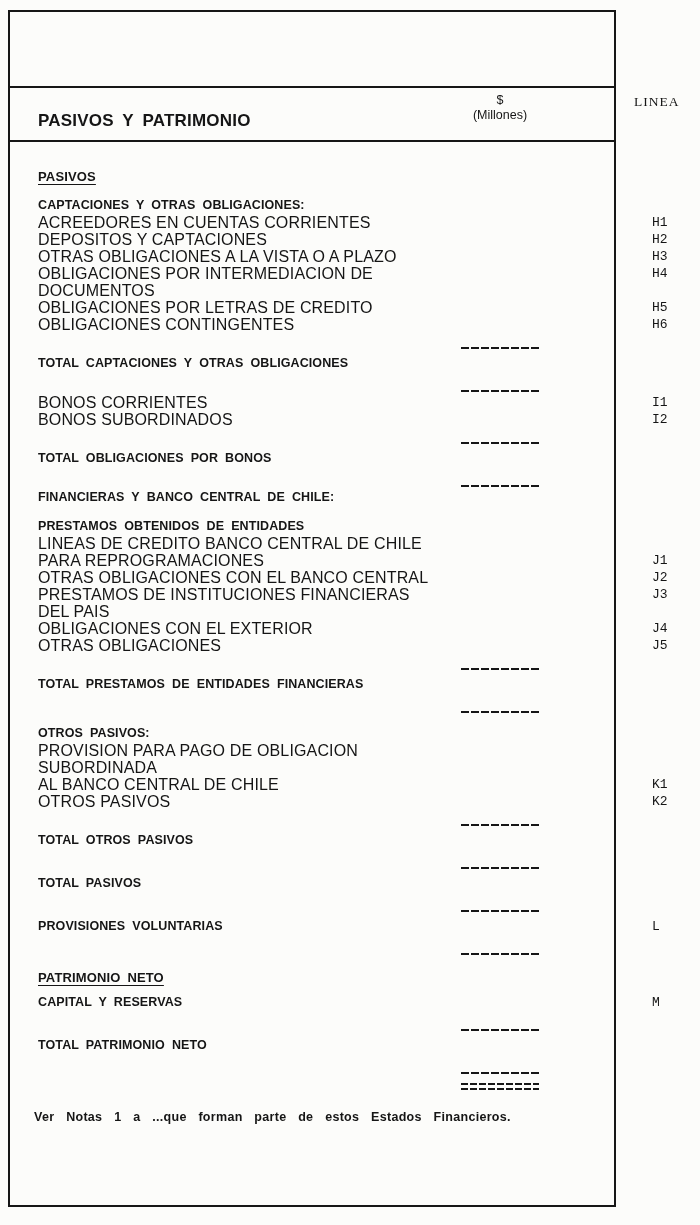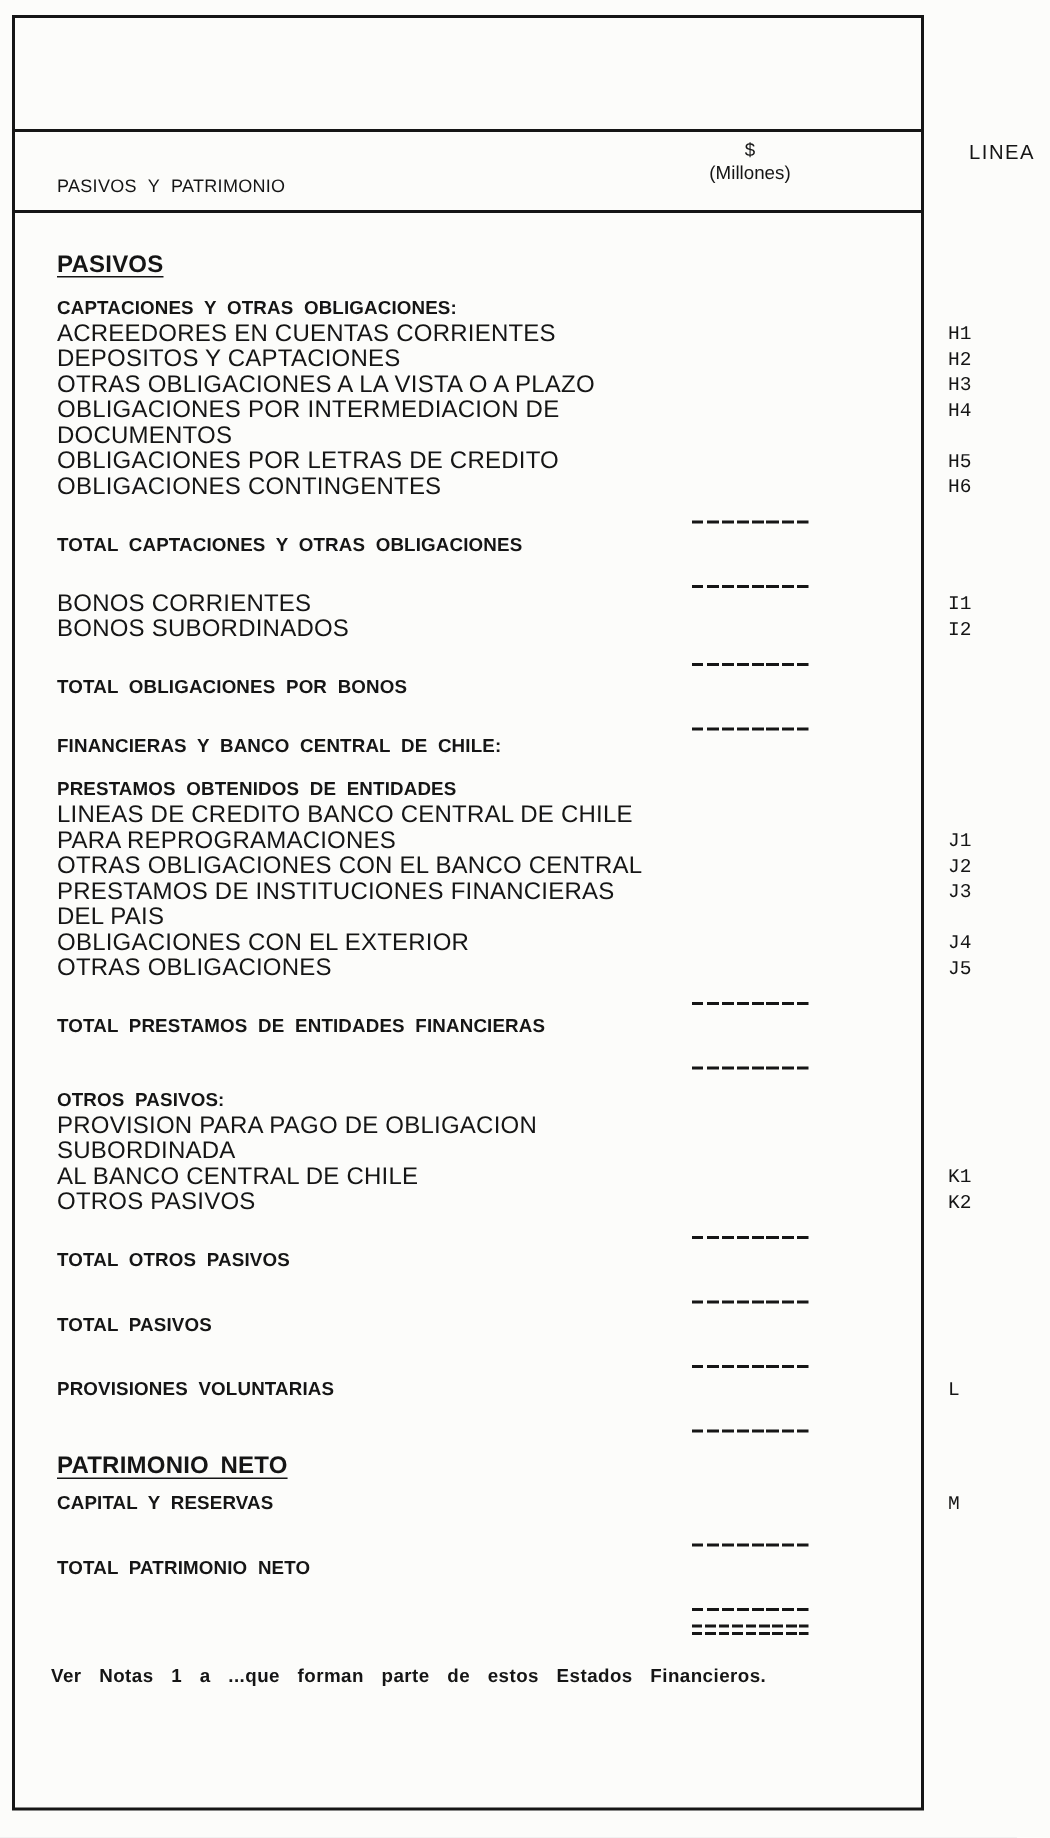--- a/index.html
+++ b/index.html
@@ -18,45 +18,45 @@
     border: 2.5px solid #161616;
     pointer-events: none;
   }
   .content { position: absolute; left: 8px; top: 10px; width: 692px; }
   .head-space { height: 76px; }
   .hrule { width: 608px; border-top: 2.5px solid #161616; }
 
   .head-band { display: grid; grid-template-columns: 30px 392px 140px 44px 86px; height: 52px; }
   .title {
     grid-column: 2; align-self: end; padding-bottom: 9px;
-    font-weight: normal; font-size: 12px; word-spacing: 4px; letter-spacing: 0.2px;
+    font-weight: bold; font-size: 17px; word-spacing: 4px; letter-spacing: 0.2px;
   }
   .amount-head { grid-column: 3; text-align: center; padding-top: 5px; font-size: 12.5px; line-height: 15px; }
   .linea-head {
-    grid-column: 5; padding-top: 6px; padding-left: 32px;
-    font-family: Liberation Sans, sans-serif; font-size: 13.5px; letter-spacing: 1px;
+    grid-column: 5; padding-top: 6px; padding-left: 20px;
+    font-family: Liberation Serif, serif; font-size: 13.5px; letter-spacing: 1px;
   }
 
   #rows { padding-top: 12px; }
   .row { display: grid; grid-template-columns: 30px 392px 140px 44px 86px; }
   .c-label { grid-column: 2; font-size: 16px; line-height: 17px; letter-spacing: 0.15px; }
   .c-amount { grid-column: 3; text-align: center; }
   .c-code {
-    grid-column: 5; padding-left: 18px;
+    grid-column: 5; padding-left: 38px;
     font-family: "Liberation Mono", monospace; font-size: 13px; line-height: 17px;
   }
   .row.heading { margin-top: 12px; }
   .row.heading .c-label, .row.total .c-label {
     font-weight: bold; font-size: 12.5px; word-spacing: 3.5px; letter-spacing: 0.1px;
   }
   .row.total { margin: 6px 0; }
   .row.cont { margin-top: 0 !important; }
   .row.section { margin: 14px 0 8px; }
   .row.section .c-label {
-    font-weight: bold; font-size: 16px; word-spacing: 3px;
+    font-weight: bold; font-size: 13px; word-spacing: 3px;
     text-decoration: underline; text-underline-offset: 3px;
   }
   .row.rule, .row.ruledouble { margin: 2px 0; }
   .row.rule .c-amount, .row.ruledouble .c-amount {
     display: flex; align-items: flex-end; justify-content: center; height: 14px;
   }
   .rule-line {
     width: 78px; height: 2px;
     background: repeating-linear-gradient(90deg, #161616 0 8px, rgba(0,0,0,0) 8px 10px);
   }

